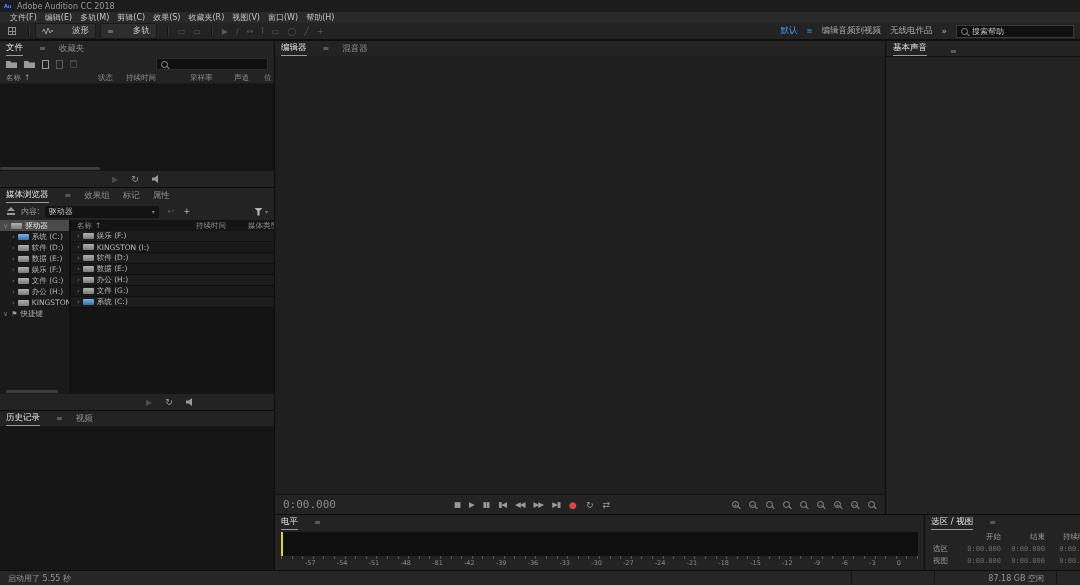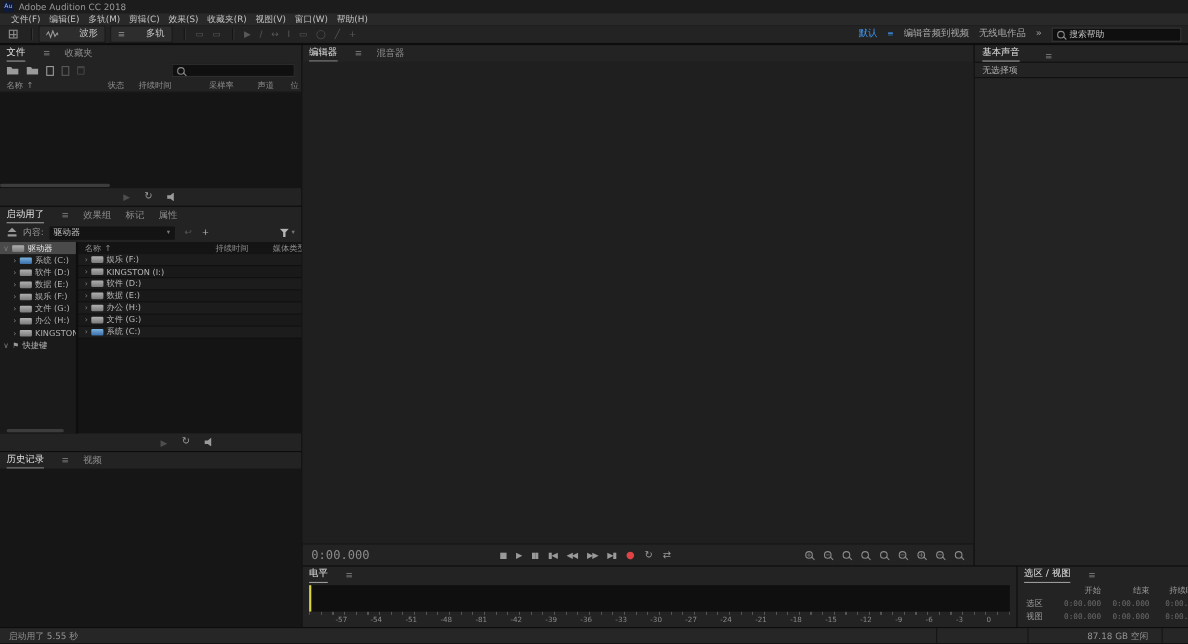--- a/index.html
+++ b/index.html
@@ -229,21 +229,21 @@
   <div class="bottom-icons" style="padding-left:112px">
     <span class="t-play">▶</span>
     <span class="t-loop">↻</span>
     <span class="speaker"></span>
   </div>
 </div>
 
 <div class="panel" style="left:0;top:188px;width:274px;height:222px">
   <div class="tabbar">
     <span class="tab active">
-        <span class="tab-label">启动用了</span>
+        <span class="tab-label">媒体浏览器</span>
         <span class="pmenu">≡</span>
       </span>
     <span class="tab">
         <span class="tab-label">效果组</span>
       </span>
     <span class="tab">
         <span class="tab-label">标记</span>
       </span>
     <span class="tab">
         <span class="tab-label">属性</span>
@@ -431,23 +431,20 @@
       <span class="mag"></span>
     </span>
   </div>
 </div>
 
 <div class="panel" style="left:886px;top:41px;width:194px;height:473px">
   <div class="es-title">
     <span class="tab-label">基本声音</span>
     <span class="pmenu">≡</span>
   </div>
-  <div class="es-empty-row">
-    <span>无选择项</span>
-  </div>
   <div style="flex:1"></div>
 </div>
 
 <div class="panel" style="left:275px;top:515px;width:649px;height:55px">
   <div class="tabbar">
     <span class="tab active">
         <span class="tab-label">电平</span>
         <span class="pmenu">≡</span>
       </span>
   </div>

